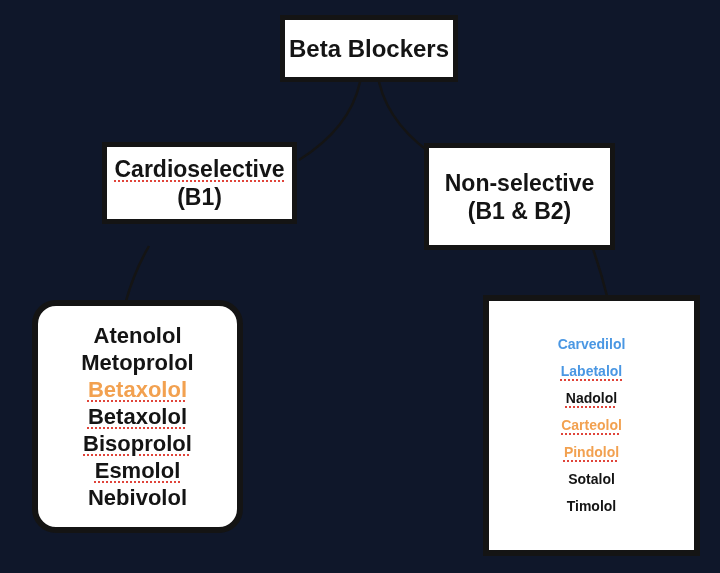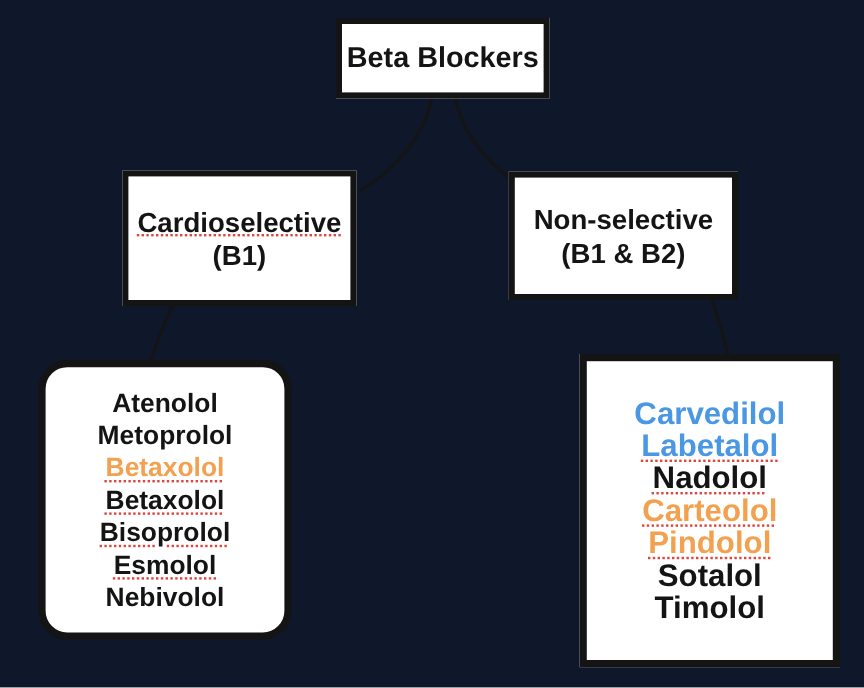--- a/index.html
+++ b/index.html
@@ -34,34 +34,34 @@
     align-items: center;
     justify-content: center;
     text-align: center;
   }
   .box.thick { border-width: 6px; }
   #title-box {
     left: 280px; top: 15px; width: 178px; height: 67px;
     font-size: 24px;
   }
   #branch-left {
-    left: 102px; top: 142px; width: 195px; height: 113px;
+    left: 102px; top: 142px; width: 195px; height: 82px;
     font-size: 23px; line-height: 28px;
   }
   #branch-right {
     left: 424px; top: 143px; width: 191px; height: 107px;
     font-size: 23px; line-height: 28px;
   }
   #drugs-left {
     left: 32px; top: 300px; width: 211px; height: 233px;
     font-size: 22px; line-height: 27px; border-radius: 24px;
   }
   #drugs-right {
     left: 483px; top: 295px; width: 217px; height: 261px;
-    font-size: 26px; line-height: 27px;
+    font-size: 14px; line-height: 27px;
   }
   .drug { white-space: nowrap; }
   .c-black  { color: var(--ink); }
   .c-orange { color: var(--orange); }
   .c-blue   { color: var(--blue); }
   .u-spell {
     text-decoration-line: underline;
     text-decoration-style: dotted;
     text-decoration-color: var(--spell);
     text-decoration-thickness: 2px;

